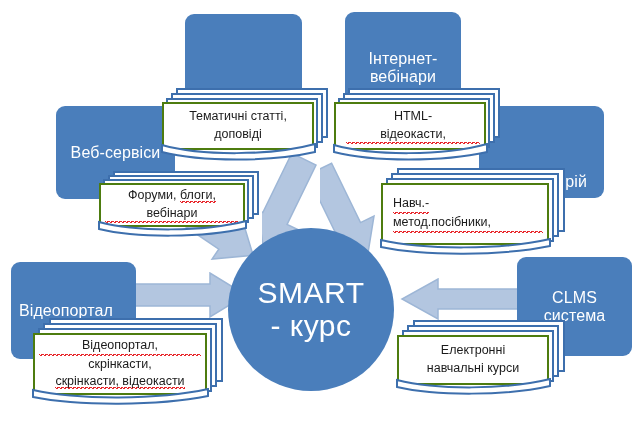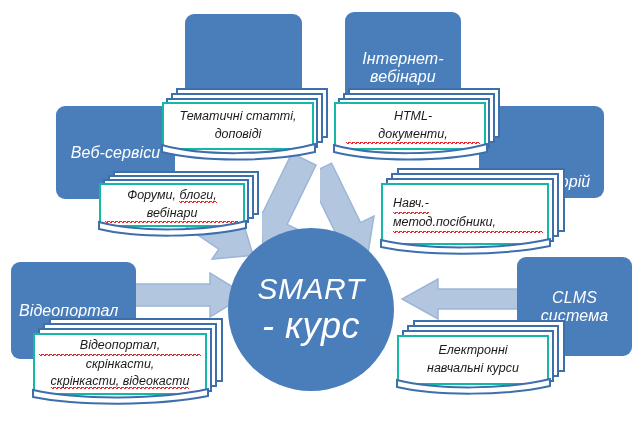--- a/index.html
+++ b/index.html
@@ -2,21 +2,21 @@
 <html><head>
 <meta charset="utf-8">
 <style>
   html,body{margin:0;padding:0;}
   body{
     width:643px;height:430px;
     background:#ffffff;
     font-family:"Liberation Sans","DejaVu Sans",sans-serif;
     overflow:hidden;
   }
-  #canvas{position:relative;width:643px;height:430px;overflow:hidden;font-style:italic;}
+  #canvas{position:relative;width:643px;height:430px;overflow:hidden;}
 
   
   .bluebox{
     position:absolute;
     background:#4a7ebb;
     border-radius:9px;
     color:#ffffff;
     display:flex;
     align-items:center;
     justify-content:center;
@@ -37,21 +37,21 @@
     border:2px solid #3d6fad;
     box-sizing:border-box;
   }
   .stack .sheet.s3{z-index:1;}
   .stack .sheet.s2{z-index:2;}
   .stack .sheet.s1{z-index:3;}
   .stack .front{
     position:absolute;
     z-index:4;
     background:#ffffff;
-    border:2px solid #14b8a6;
+    border:2px solid #4d7c0f;
     box-sizing:border-box;
     display:flex;
     align-items:center;
     justify-content:center;
   }
   .cardtext{
     color:#1a1a1a;
     font-size:12.5px;
     line-height:1.42;
     text-align:center;
@@ -86,21 +86,21 @@
     background:#4a7ebb;
     border-radius:50%;
     z-index:5;
     display:flex;
     flex-direction:column;
     align-items:center;
     justify-content:center;
     color:#ffffff;
   }
   #center-circle .l1{font-size:30px;line-height:1.08;letter-spacing:.5px;}
-  #center-circle .l2{font-size:36px;line-height:1.12;letter-spacing:.5px;}
+  #center-circle .l2{font-size:30px;line-height:1.12;letter-spacing:.5px;}
 </style>
 </head>
 <body>
 
 <div id="canvas">
 
   <svg class="arrow" style="left:262px;top:152px;width:62px;height:112px;" viewBox="0 0 62 112">
     <polygon points="6,4 33,4 33,70 48,70 24,104 0,70 6,70" transform="rotate(26 24 54)" fill="#b3c6e0" stroke="#9db6d6" stroke-width="1.5"></polygon>
   </svg>
 
@@ -161,21 +161,21 @@
     </svg>
   </div>
 
   <div class="stack" style="left:334px;top:88px;width:168px;height:68px;">
     <div class="sheet s3" style="left:14px;top:0px;width:152px;height:50px;"></div>
     <div class="sheet s2" style="left:9px;top:5px;width:152px;height:50px;"></div>
     <div class="sheet s1" style="left:4px;top:10px;width:152px;height:50px;"></div>
     <div class="front" style="left:0px;top:14px;width:152px;height:48px;padding-left:6px;">
       <span class="cardtext">
         <span class="ln">HTML-</span>
-        <span class="ln sq">документи,</span>
+        <span class="ln sq">відеокасти,</span>
       </span>
     </div>
     <svg class="curl" style="left:-1px;top:55px;width:156px;height:18px;" viewBox="0 0 156 18">
       <path d="M1,2 C40,13 110,13 154,1 L154,9 C110,19 40,19 1,9 Z" fill="#ffffff" stroke="#3d6fad" stroke-width="2"></path>
     </svg>
   </div>
 
   <div class="stack" style="left:99px;top:171px;width:165px;height:62px;">
     <div class="sheet s3" style="left:14px;top:0px;width:146px;height:44px;"></div>
     <div class="sheet s2" style="left:9px;top:4px;width:146px;height:44px;"></div>

